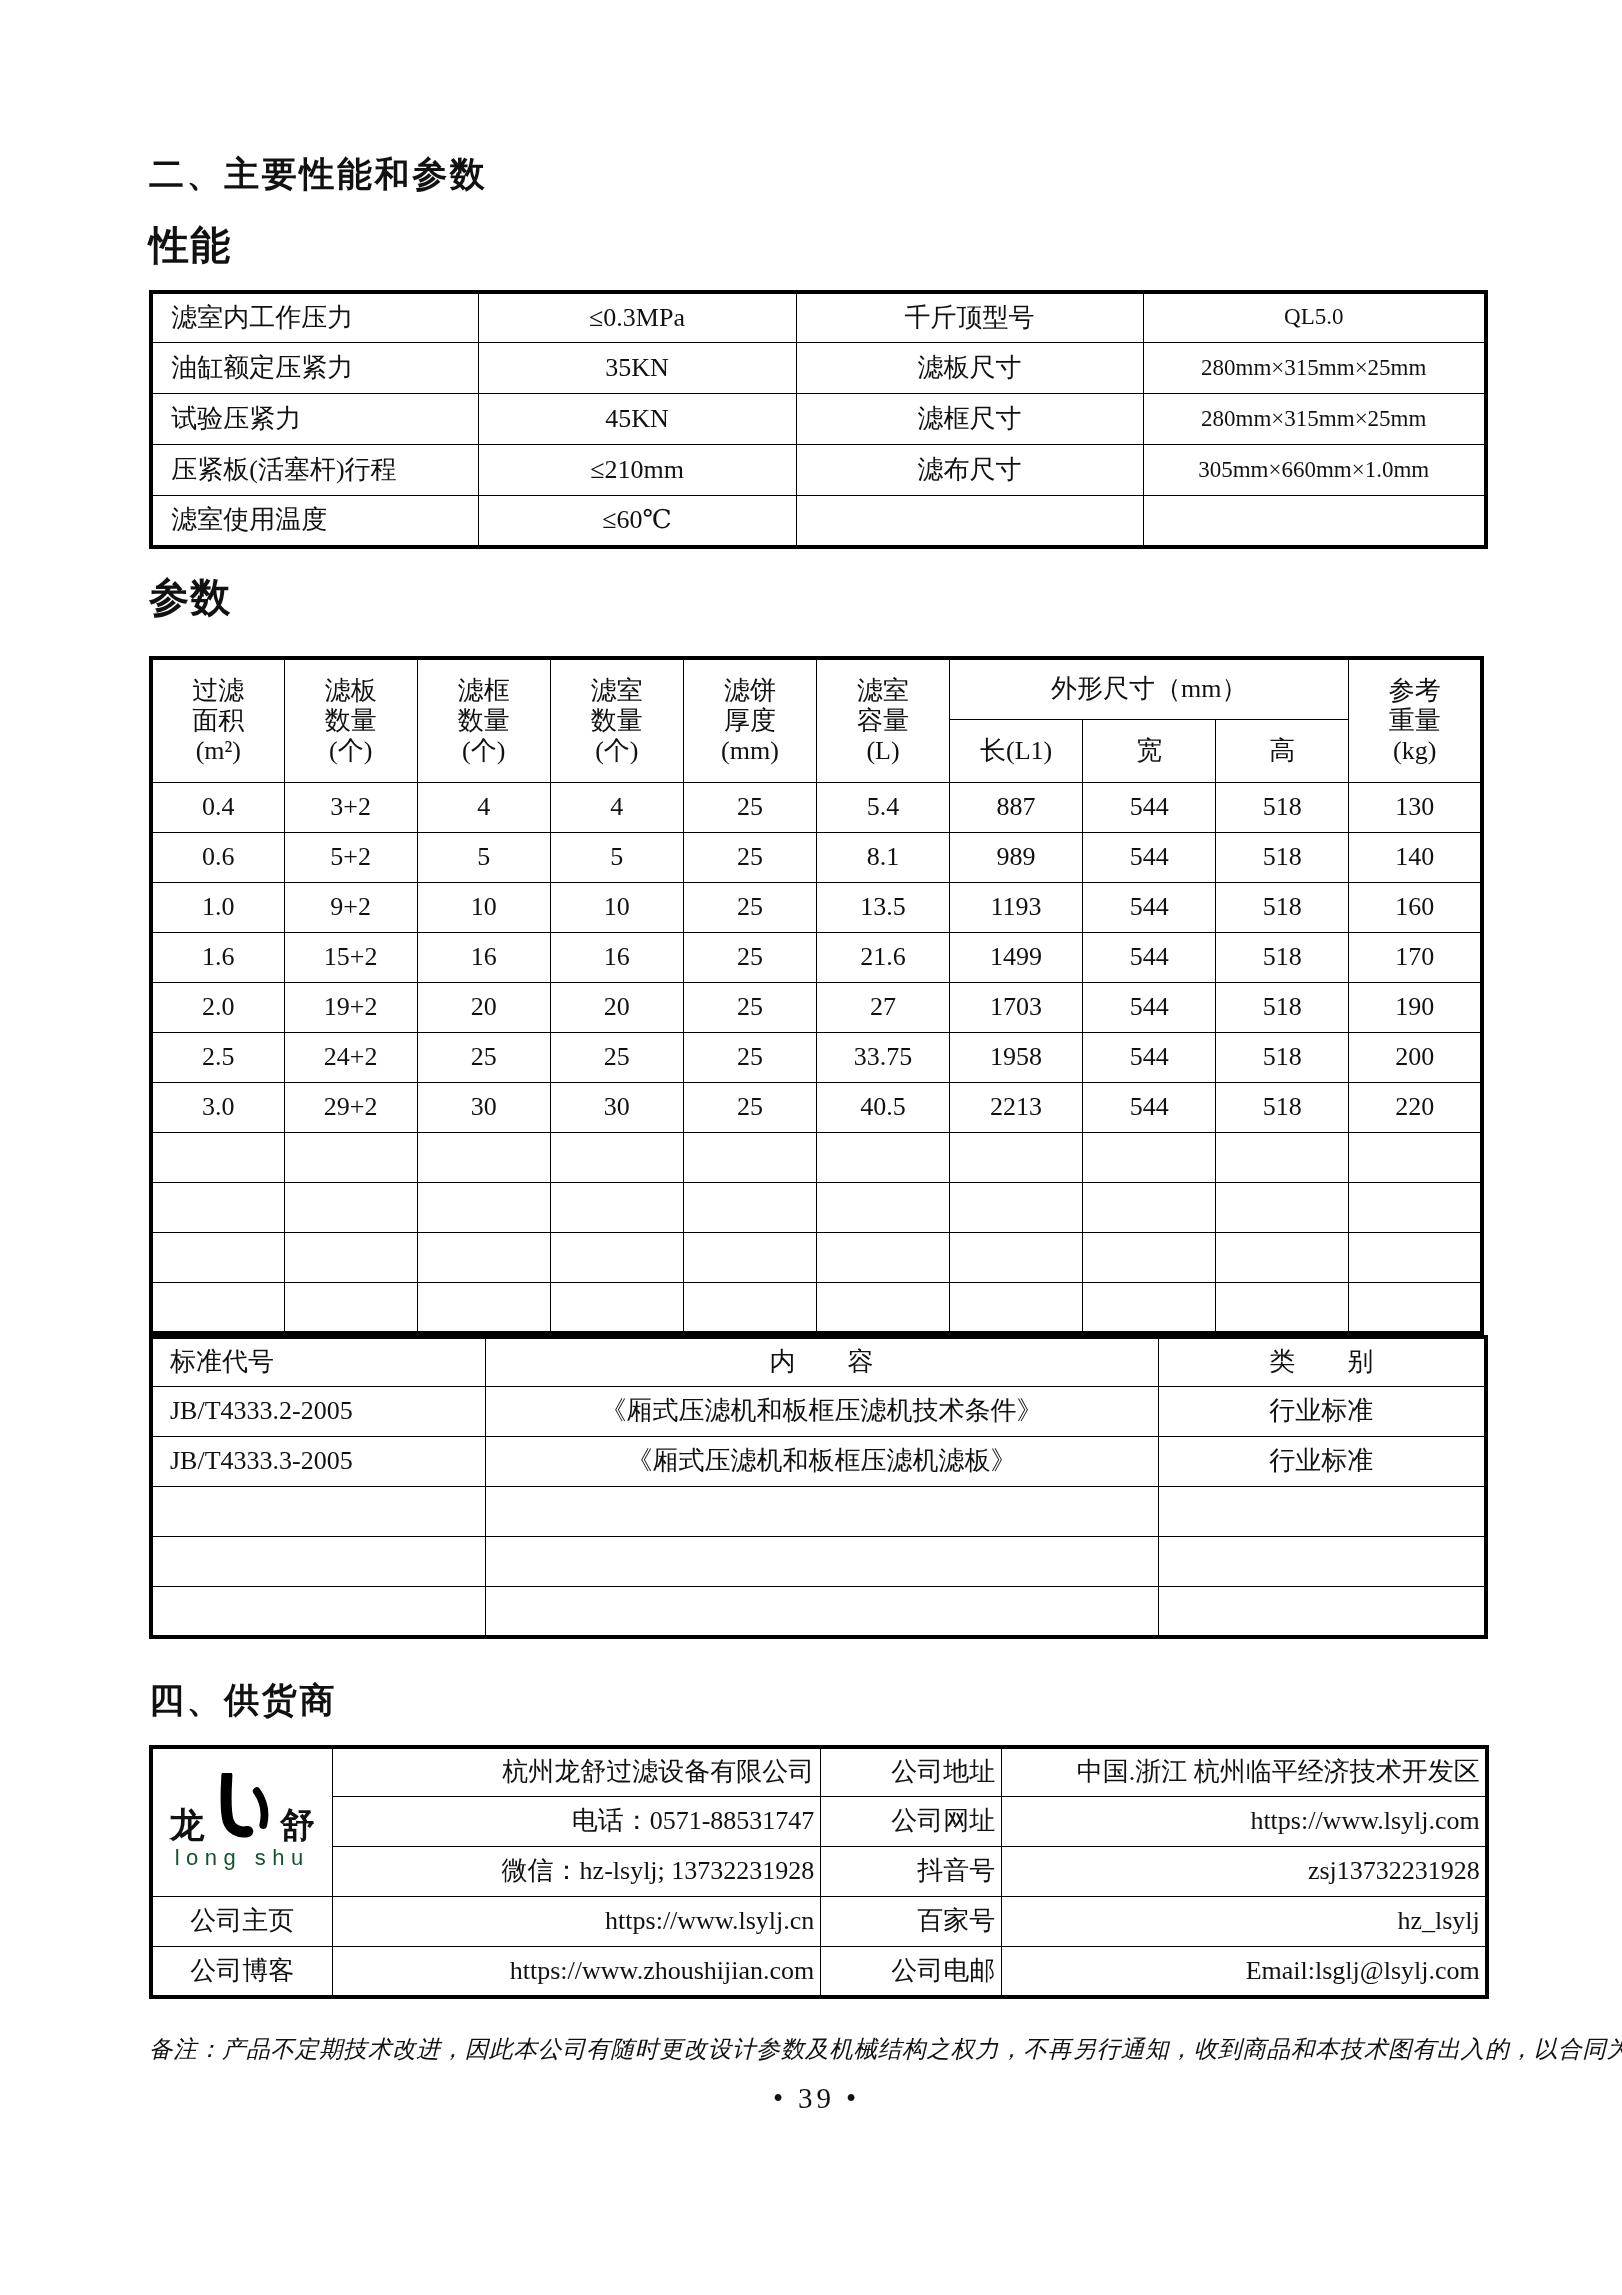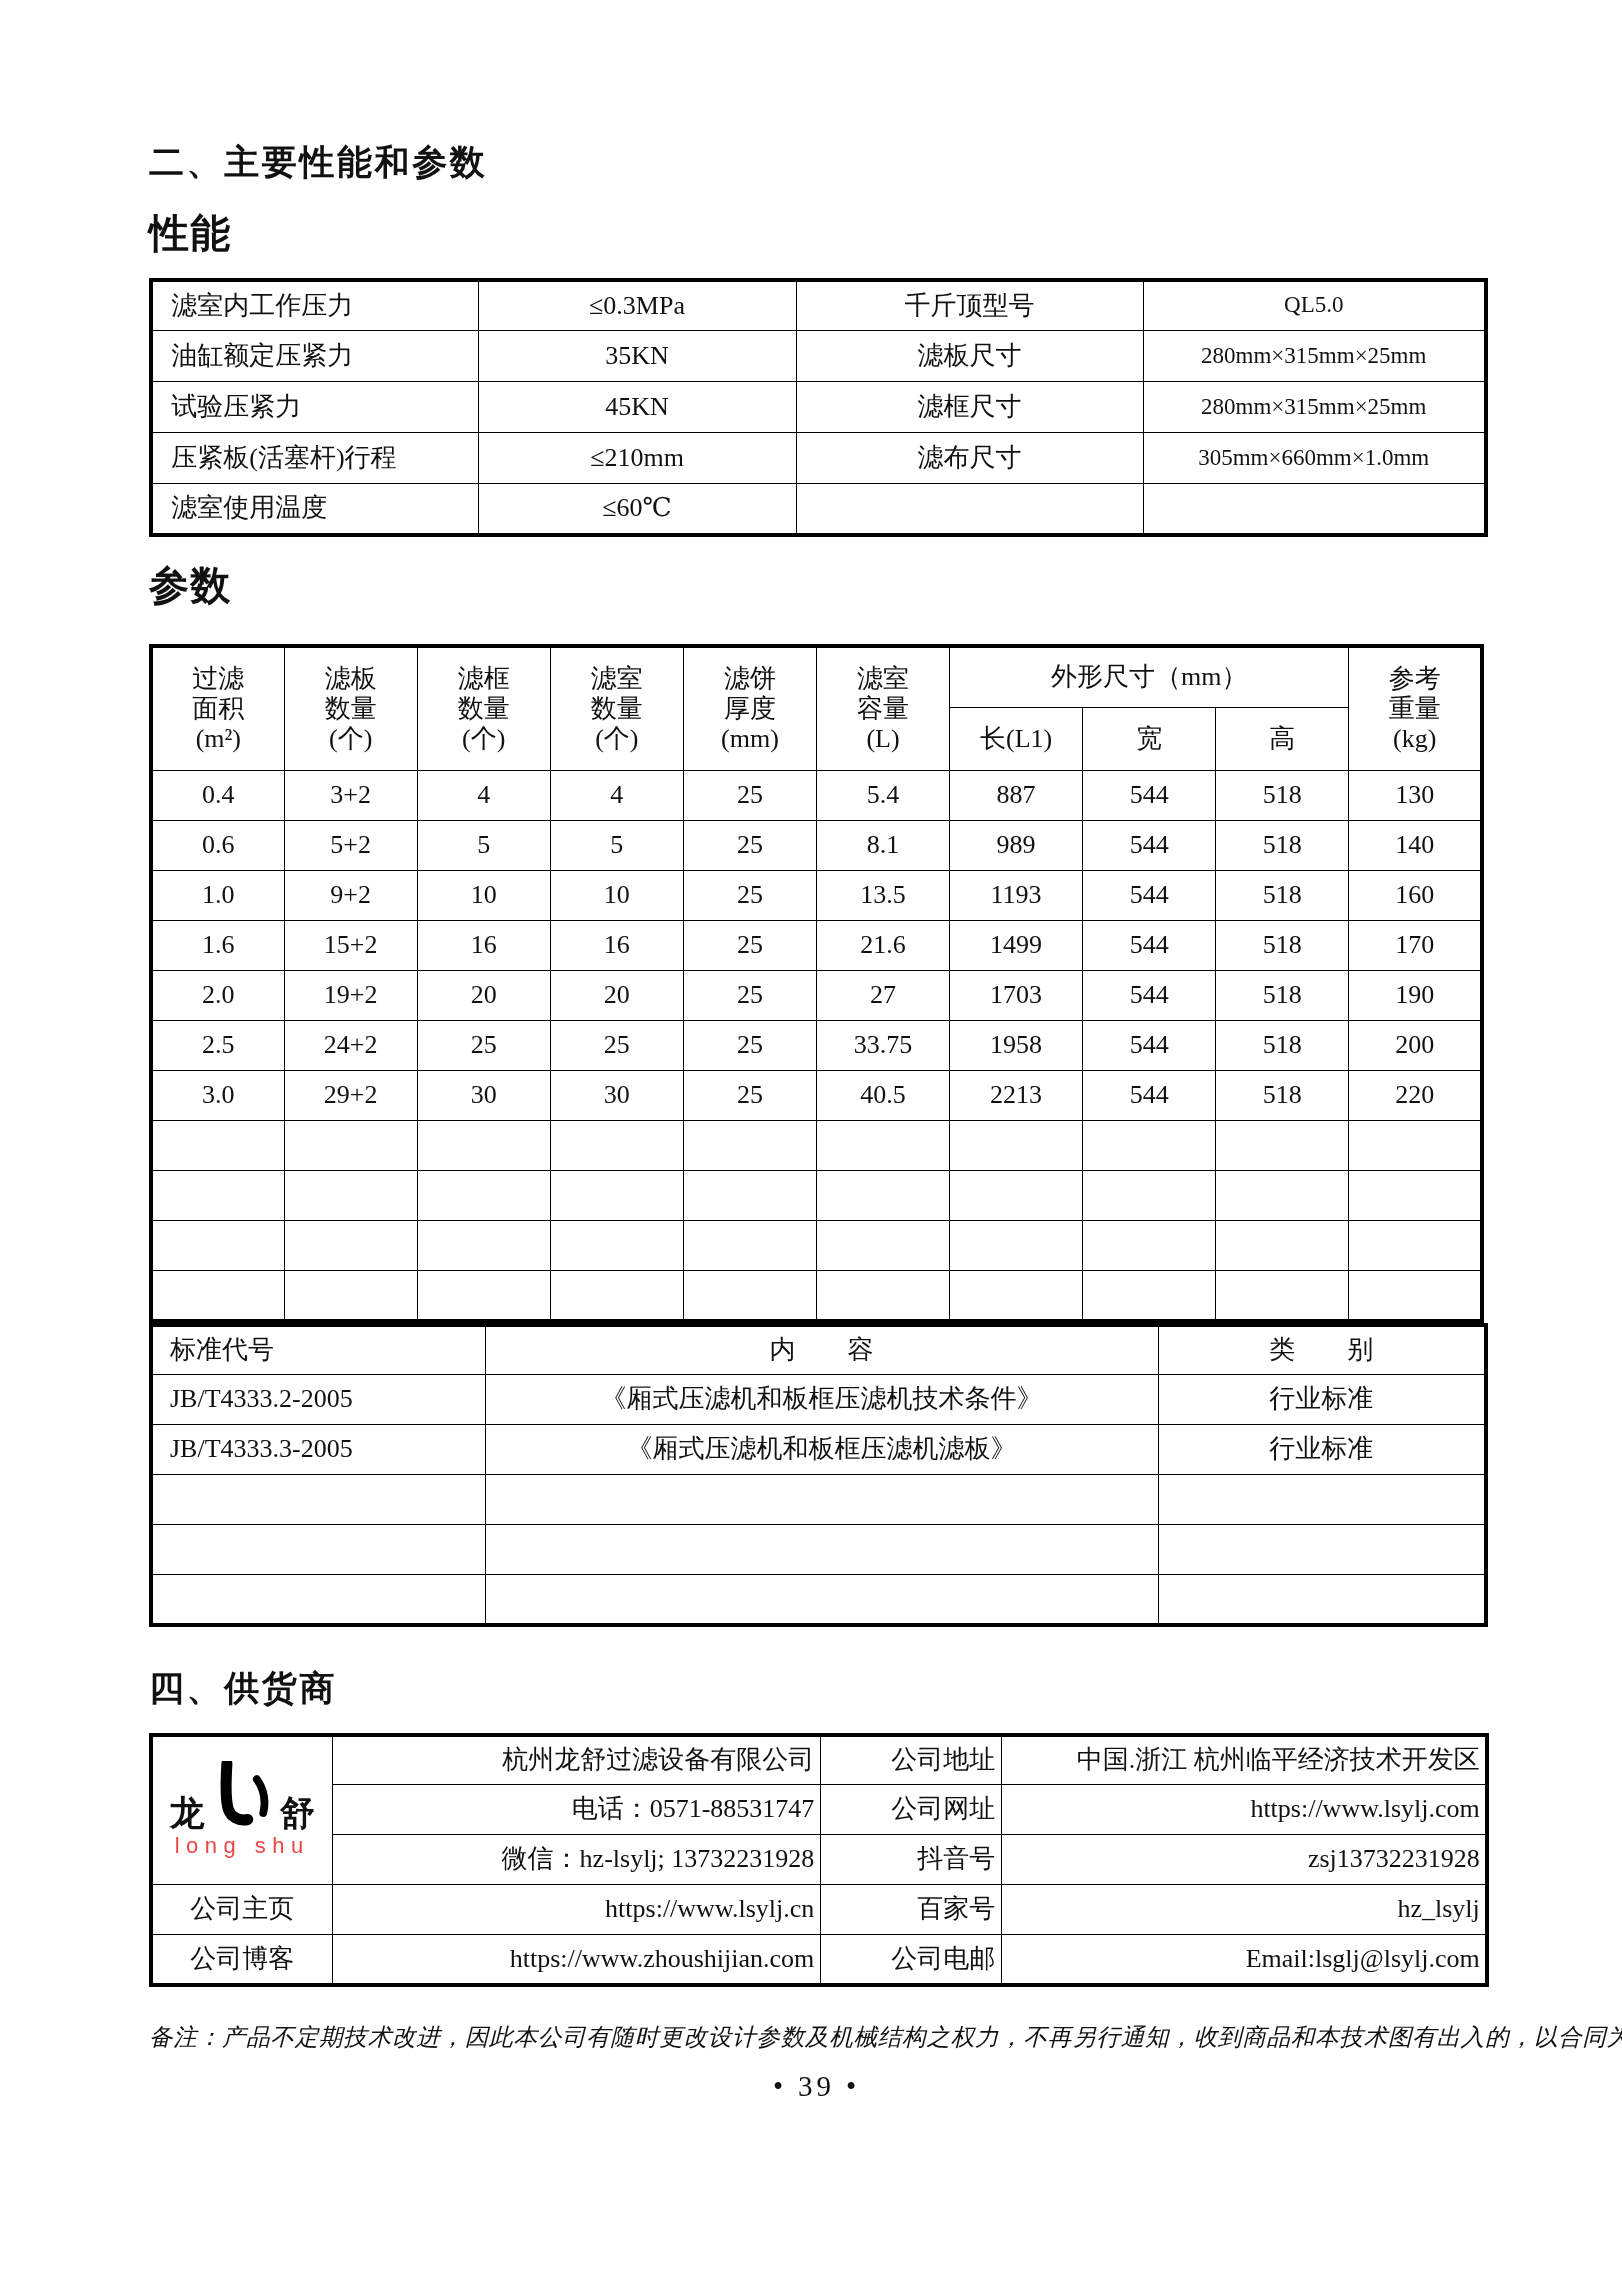--- a/index.html
+++ b/index.html
@@ -1,21 +1,21 @@
 <!DOCTYPE html>
 <html style="font-size:10.5px"><head>
 <meta charset="utf-8">
 <style>
   html,body{margin:0;padding:0;background:#ffffff;}
   body{
     width:1622px;height:2295px;overflow:hidden;position:relative;
     font-family:"Liberation Serif","DejaVu Serif",serif;
     color:#111;
   }
-  .page{width:1335px;margin-left:149px;padding-top:139px;}
+  .page{width:1335px;margin-left:149px;padding-top:139px;margin-top:12px;}
 
   .h-main{font-size:35px;font-weight:700;letter-spacing:2.6px;margin:0;}
   .h-sub{font-size:40px;font-weight:700;letter-spacing:1.3px;margin:0;}
   #sec2-title{margin-bottom:19.6px;}
   #perf-title{margin-bottom:17px;}
   #param-title{margin-top:21px;margin-bottom:31px;}
   #sec3-title{margin-top:43px;margin-bottom:19.6px;}
   #sec4-title{margin-top:38px;margin-bottom:21px;}
 
   table{border-collapse:collapse;table-layout:fixed;width:1335px;
@@ -44,21 +44,21 @@
   .t4 td{text-align:right;padding-left:15.7px;}
   .t4 td.center{text-align:center;padding-left:5.2px;}
   .t4 td.logo-cell{text-align:center;padding:0;}
 
   .logo{display:flex;flex-direction:column;align-items:center;justify-content:center;}
   .logo-row{display:flex;align-items:flex-end;}
   .logo-cn{font-size:35px;font-weight:600;line-height:1;}
   .logo-mark{margin:0 1.3px -3.9px 1.3px;}
   .logo-latin{font-size:22px;letter-spacing:6.5px;
               font-family:"Liberation Sans","DejaVu Sans",sans-serif;
-              color:#ef4444;margin-top:1.3px;}
+              color:#14532d;margin-top:1.3px;}
 
   .footnote{margin-top:34px;font-size:23.6px;font-style:italic;
             letter-spacing:0.7px;white-space:nowrap;}
   .pagenum{margin-top:17px;text-align:center;font-size:29px;letter-spacing:3.9px;}
 </style>
 </head>
 <body>
 
 <div class="page">
 

